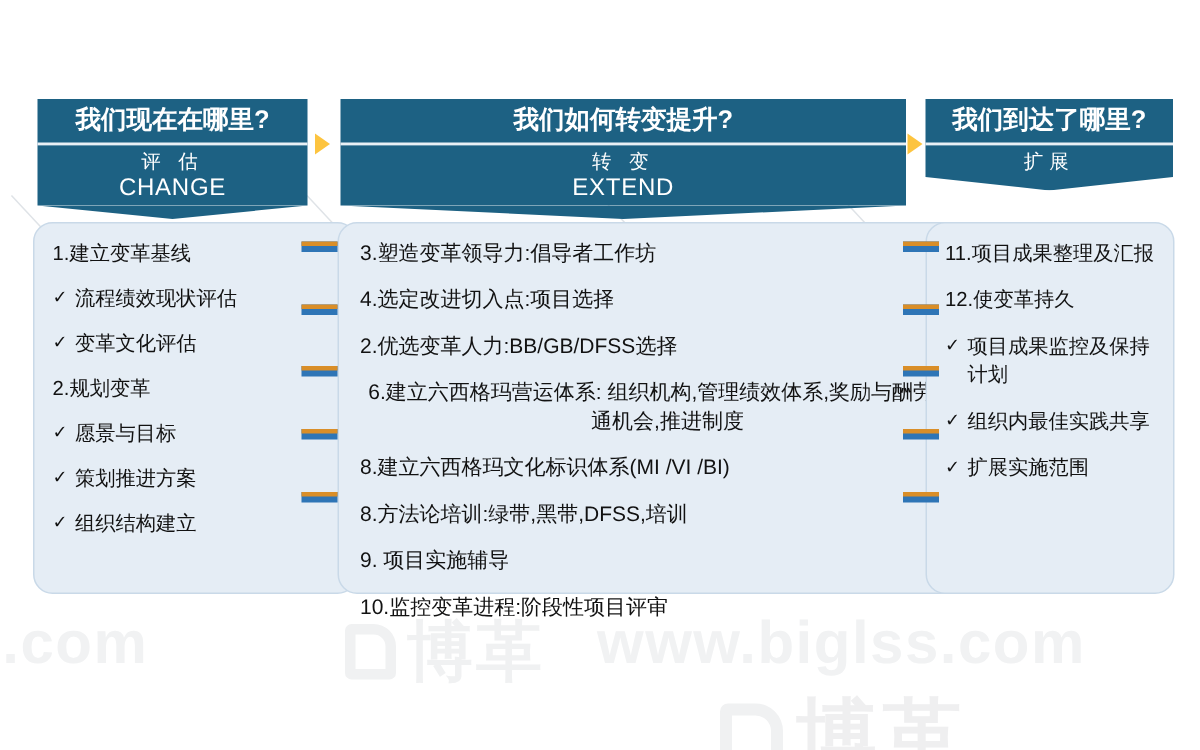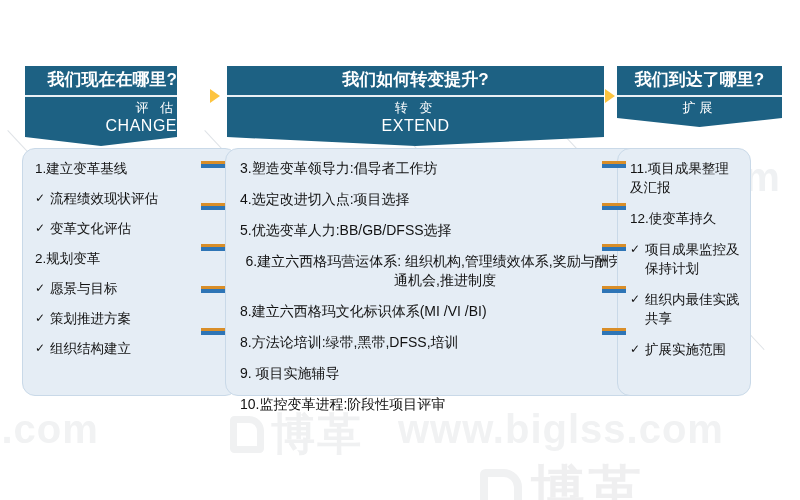--- a/index.html
+++ b/index.html
@@ -150,21 +150,21 @@
   <div class="wm wm-cn-2"><span class="wm-logo"></span><span>博革</span></div>
   <div class="wm wm-cn-3"><span class="wm-logo"></span><span>博革</span></div>
 
   <div class="diag" style="left:8px;  top:130px; width:300px; transform:rotate(47deg);"></div>
   <div class="diag" style="left:205px; top:130px; width:300px; transform:rotate(47deg);"></div>
   <div class="diag" style="left:400px; top:130px; width:300px; transform:rotate(47deg);"></div>
   <div class="diag" style="left:560px; top:130px; width:300px; transform:rotate(47deg);"></div>
   <div class="diag" style="left:196px; top:285px; width:170px; transform:rotate(-47deg);"></div>
   <div class="diag" style="left:560px; top:285px; width:170px; transform:rotate(-47deg);"></div>
 
-  <div class="banner" style="left:25px; top:66px; width:152px;text-align:right;">
+  <div class="banner" style="left:25px; top:66px; width:180px;">
     <div class="band band-top">我们现在在哪里?</div>
     <div class="band band-bot">
       <div class="cn">评  估</div>
       <div class="en">CHANGE</div>
     </div>
     <div class="chev"></div>
   </div>
 
   <div class="banner" style="left:227px; top:66px; width:377px;">
     <div class="band band-top">我们如何转变提升?</div>
@@ -216,40 +216,40 @@
   </div>
 
   <div class="panel mid" style="left:225px; top:148px; width:440px; height:248px;">
     <div class="item num">
         <span class="txt">3.塑造变革领导力:倡导者工作坊</span>
       </div>
     <div class="item num">
         <span class="txt">4.选定改进切入点:项目选择</span>
       </div>
     <div class="item num">
-        <span class="txt">5.优选变革人力:BB/GB/DFSS选择</span>
+        <span class="txt">2.优选变革人力:BB/GB/DFSS选择</span>
       </div>
     <div class="item num">
         <span class="txt" style="text-indent:0; padding-left:0;text-align:center;">6.建立六西格玛营运体系: 组织机构,管理绩效体系,奖励与酬劳, 沟通机会,推进制度</span>
       </div>
     <div class="item num">
         <span class="txt">8.建立六西格玛文化标识体系(MI /VI /BI)</span>
       </div>
     <div class="item num">
         <span class="txt">8.方法论培训:绿带,黑带,DFSS,培训</span>
       </div>
     <div class="item num">
         <span class="txt">9. 项目实施辅导</span>
       </div>
     <div class="item num">
         <span class="txt">10.监控变革进程:阶段性项目评审</span>
       </div>
   </div>
 
-  <div class="panel right" style="left:617px; top:148px; width:134px; height:248px;">
+  <div class="panel right" style="left:617px; top:148px; width:166px; height:248px;">
     <div class="item num">
         <span class="txt">11.项目成果整理及汇报</span>
       </div>
     <div class="item num">
         <span class="txt">12.使变革持久</span>
       </div>
     <div class="item check">
         <span class="tick">✓</span>
         <span class="txt">项目成果监控及保持计划</span>
       </div>

